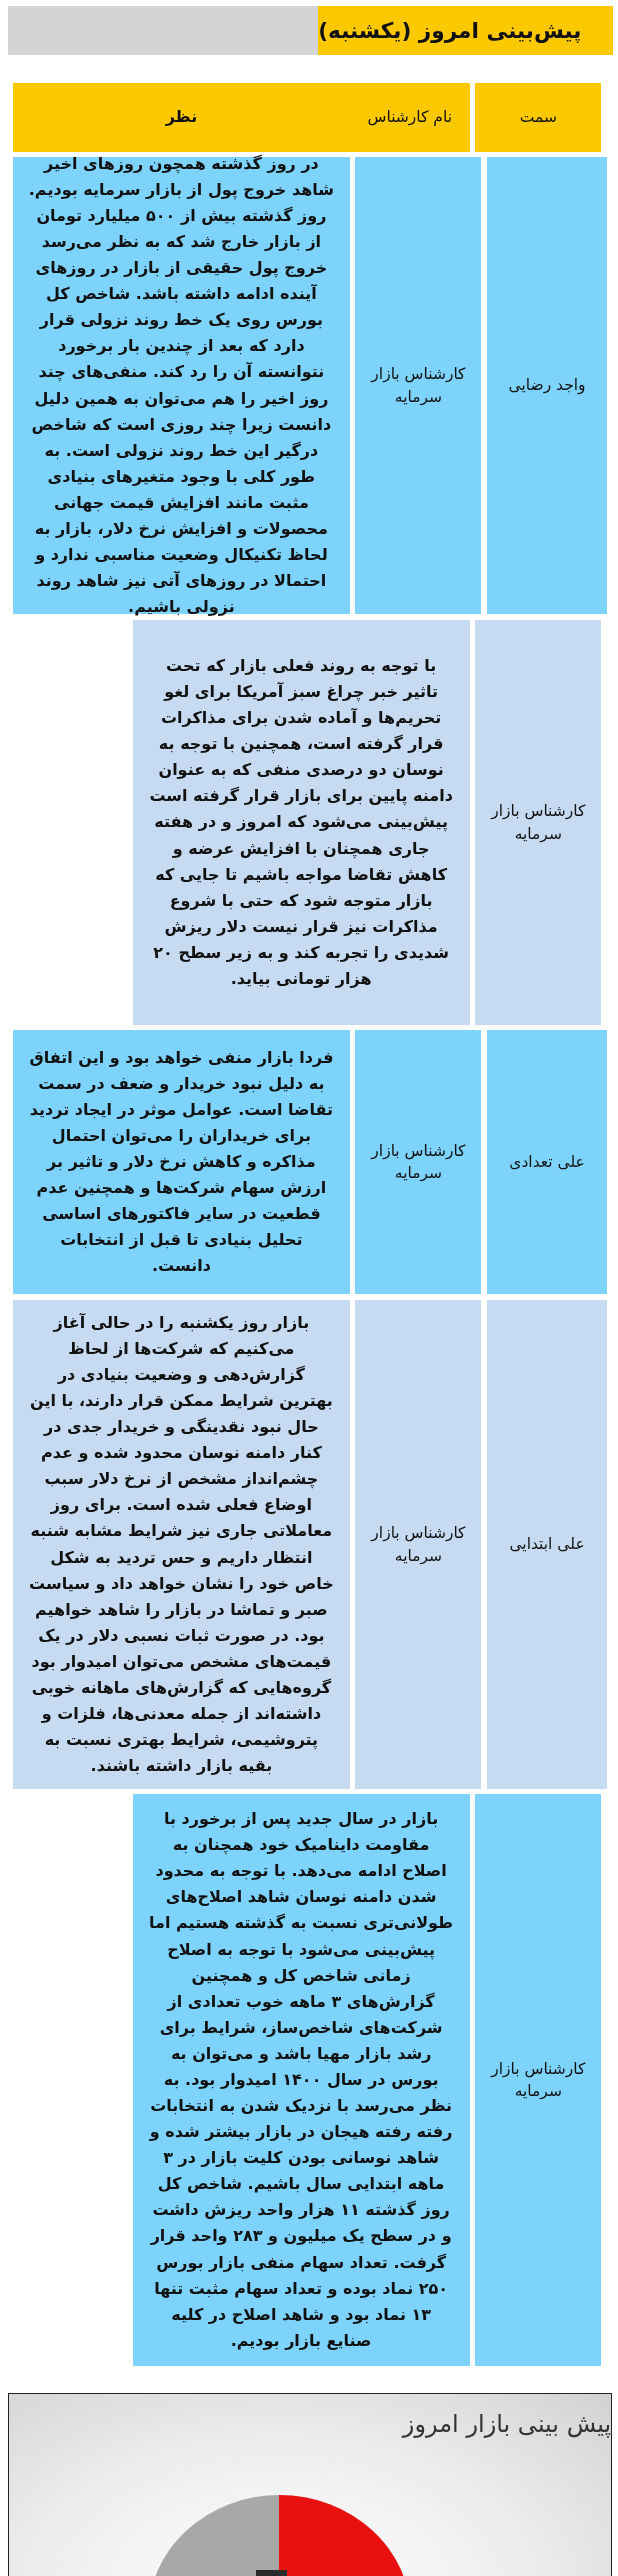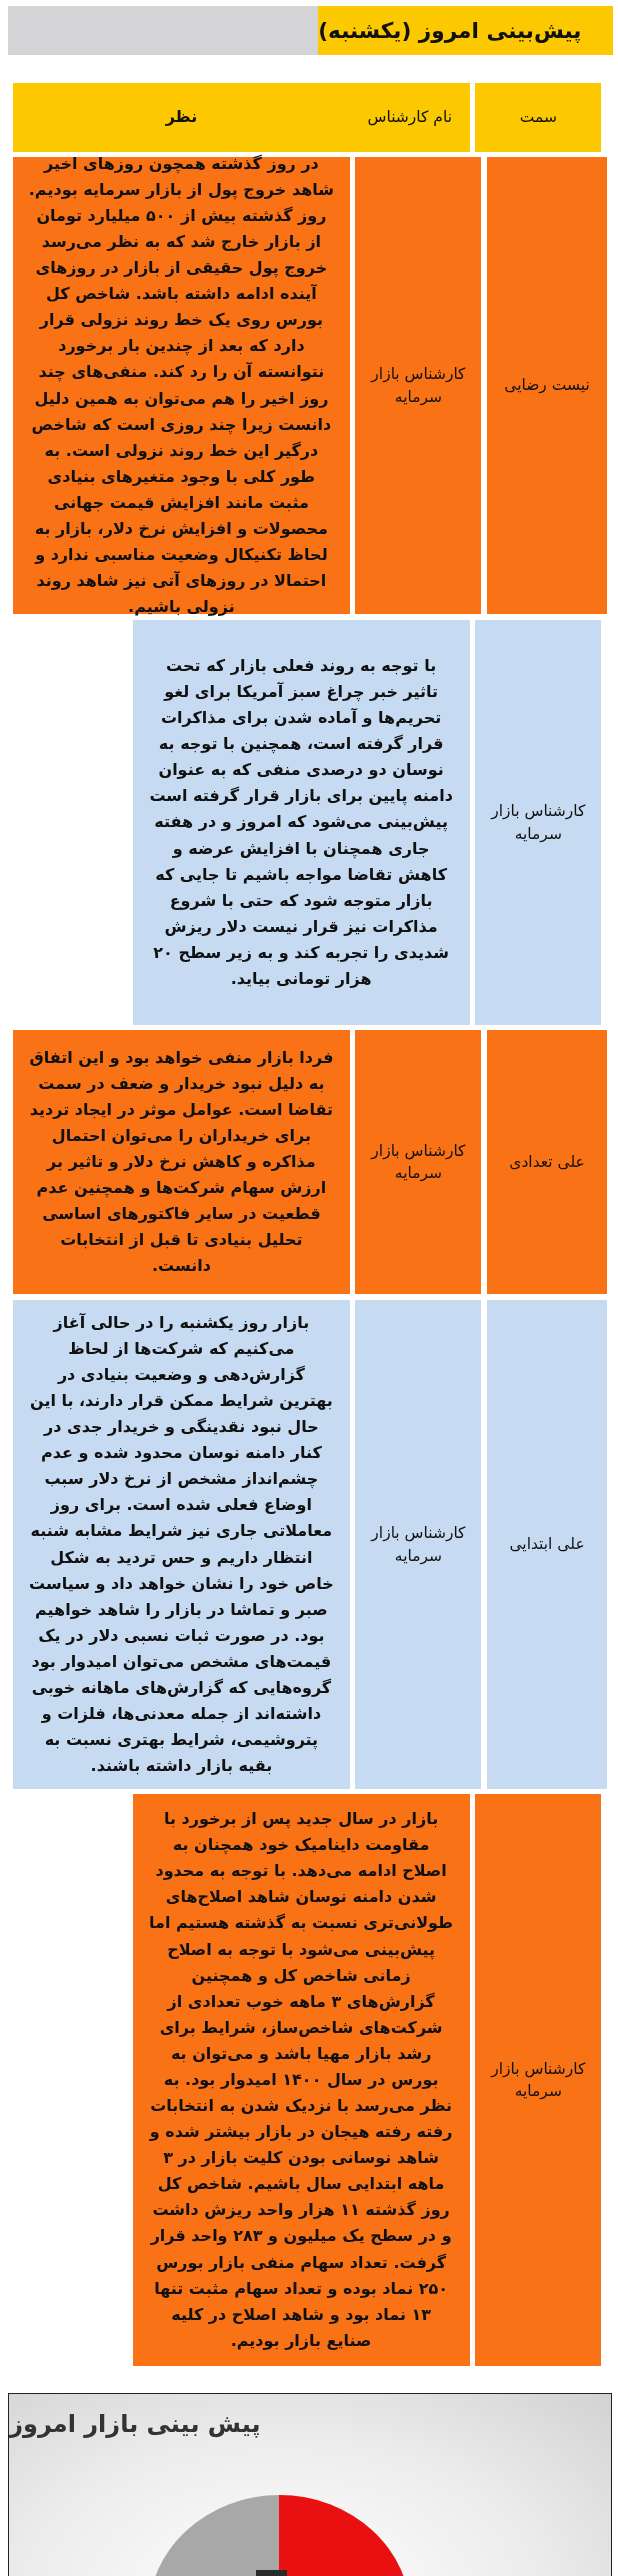--- a/index.html
+++ b/index.html
@@ -12,29 +12,29 @@
   .titlebar .yellow span { font-size:21.6px; font-weight:bold; direction:rtl; }
 
   .tbl { position:absolute; left:13px; width:594px; }
   .row { position:absolute; left:0; width:594px; display:flex; flex-direction:row-reverse; }
   .cell { box-sizing:border-box; display:flex; align-items:center; justify-content:center;
           text-align:center; direction:rtl; }
   .c-name { width:120px; margin-left:0; }
   .c-role { width:126px; margin-left:5.7px; margin-right:5.7px; }
   .c-op { width:337px; }
   .hdr .cell { background:#fcc800; font-size:19.6px; font-weight:bold; }
-  .r-light .cell { background:#f97316; }
+  .r-light .cell { background:#7dd3fc; }
   .r-dark .cell { background:#c6dbf1; }
   .c-name span, .c-role span { font-size:15.5px; line-height:1.45; font-weight:500; padding:0 5.2px; }
   .c-op span { font-size:16px; line-height:1.63; font-weight:bold; padding:0 15.5px; }
 
   .chart { position:absolute; left:8.2px; top:2393px; width:604px; height:355px; box-sizing:border-box;
            border:1px solid #222; background:radial-gradient(ellipse at 45% 55%, #ffffff 0%, #ececec 55%, #d2d2d2 100%); overflow:hidden; }
-  .chart-title { position:absolute; left:0; right:0; top:15.5px; text-align:left; font-size:24px;
-                 font-weight:bold; color:#333; direction:rtl; }
+  .chart-title { position:absolute; left:0; right:0; top:15.5px; text-align:right; font-size:24px;
+                 font-weight:normal; color:#333; direction:rtl; }
   .pie-wrap { position:absolute; left:139px; top:101px; width:263px; height:242px; }
   .pie { width:100%; height:100%; border-radius:50%; }
   .plabel { position:absolute; background:#2b2b2b; color:#fff; font-weight:bold; font-size:14.4px;
             display:flex; align-items:center; justify-content:center; }
 </style>
 </head>
 <body>
 
 <div class="titlebar">
   <div class="gray"></div>
@@ -51,21 +51,21 @@
     <div class="cell c-name">
         <span>نام کارشناس</span>
       </div>
     <div class="cell c-op">
         <span>نظر</span>
       </div>
   </div>
 
   <div class="row r-light" style="top:157px;height:457px;">
     <div class="cell c-name">
-        <span>نیست رضایی</span>
+        <span>واجد رضایی</span>
       </div>
     <div class="cell c-role">
         <span>کارشناس بازار سرمایه</span>
       </div>
     <div class="cell c-op">
         <span>در روز گذشته همچون روزهای اخیر شاهد خروج پول از بازار سرمایه بودیم. روز گذشته بیش از ۵۰۰ میلیارد تومان از بازار خارج شد که به نظر می‌رسد خروج پول حقیقی از بازار در روزهای آینده ادامه داشته باشد. شاخص کل بورس روی یک خط روند نزولی قرار دارد که بعد از چندین بار برخورد نتوانسته آن را رد کند. منفی‌های چند روز اخیر را هم می‌توان به همین دلیل دانست زیرا چند روزی است که شاخص درگیر این خط روند نزولی است. به طور کلی با وجود متغیرهای بنیادی مثبت مانند افزایش قیمت جهانی محصولات و افزایش نرخ دلار، بازار به لحاظ تکنیکال وضعیت مناسبی ندارد و احتمالا در روزهای آتی نیز شاهد روند نزولی باشیم.</span>
       </div>
   </div>
 
   <div class="row r-dark" style="top:620px;height:405px;">

